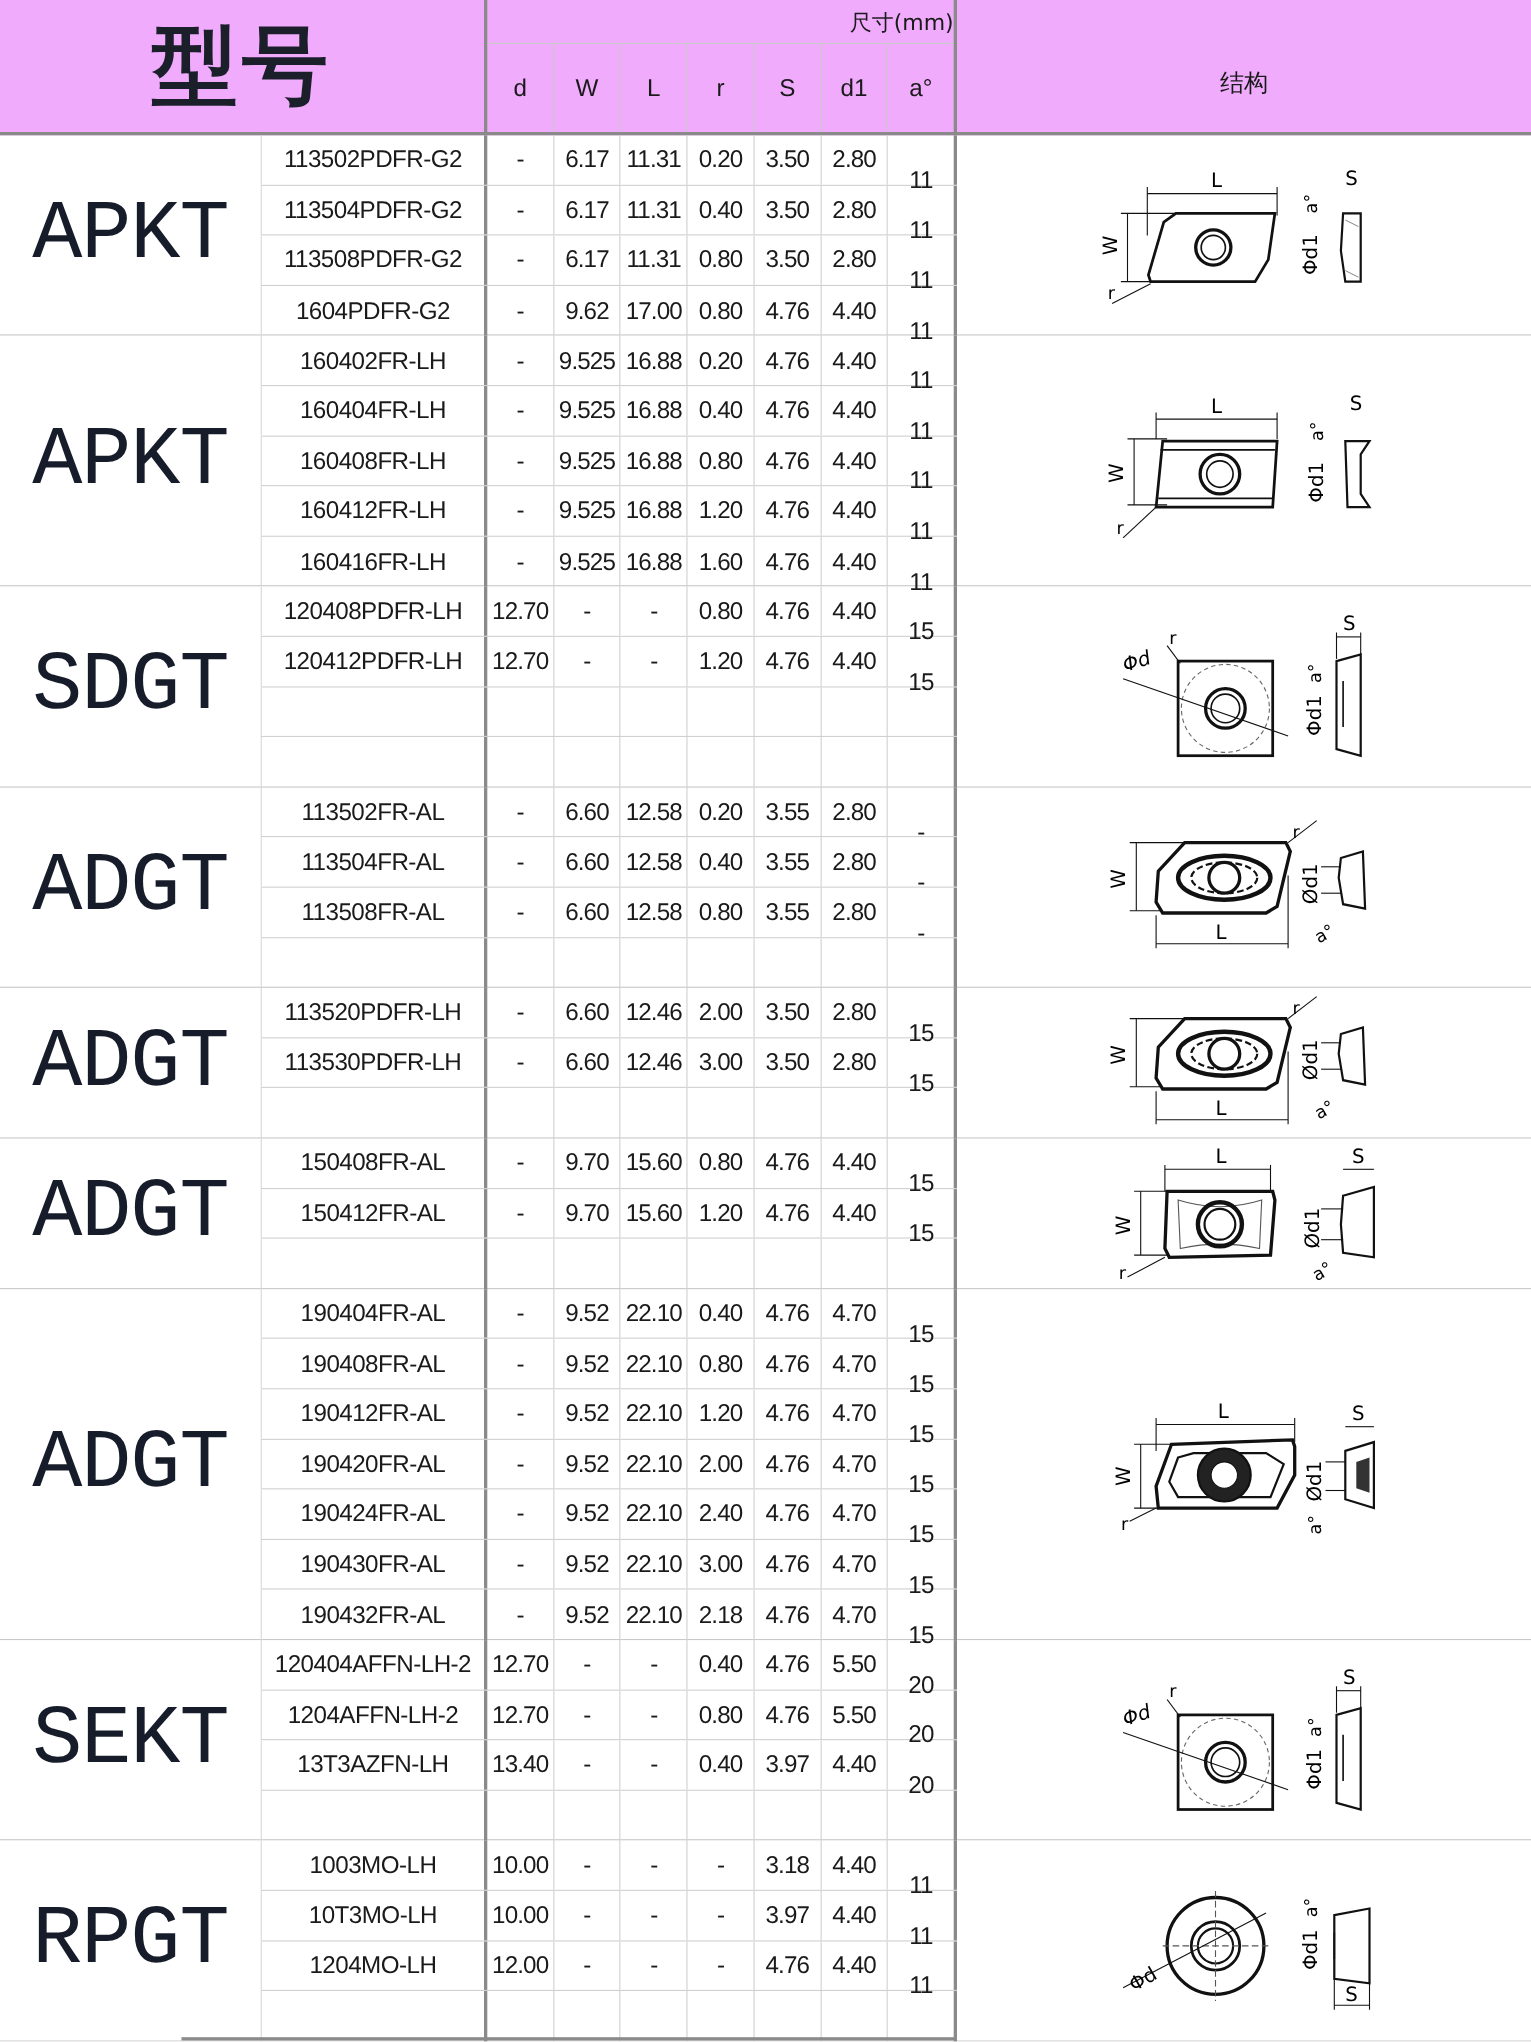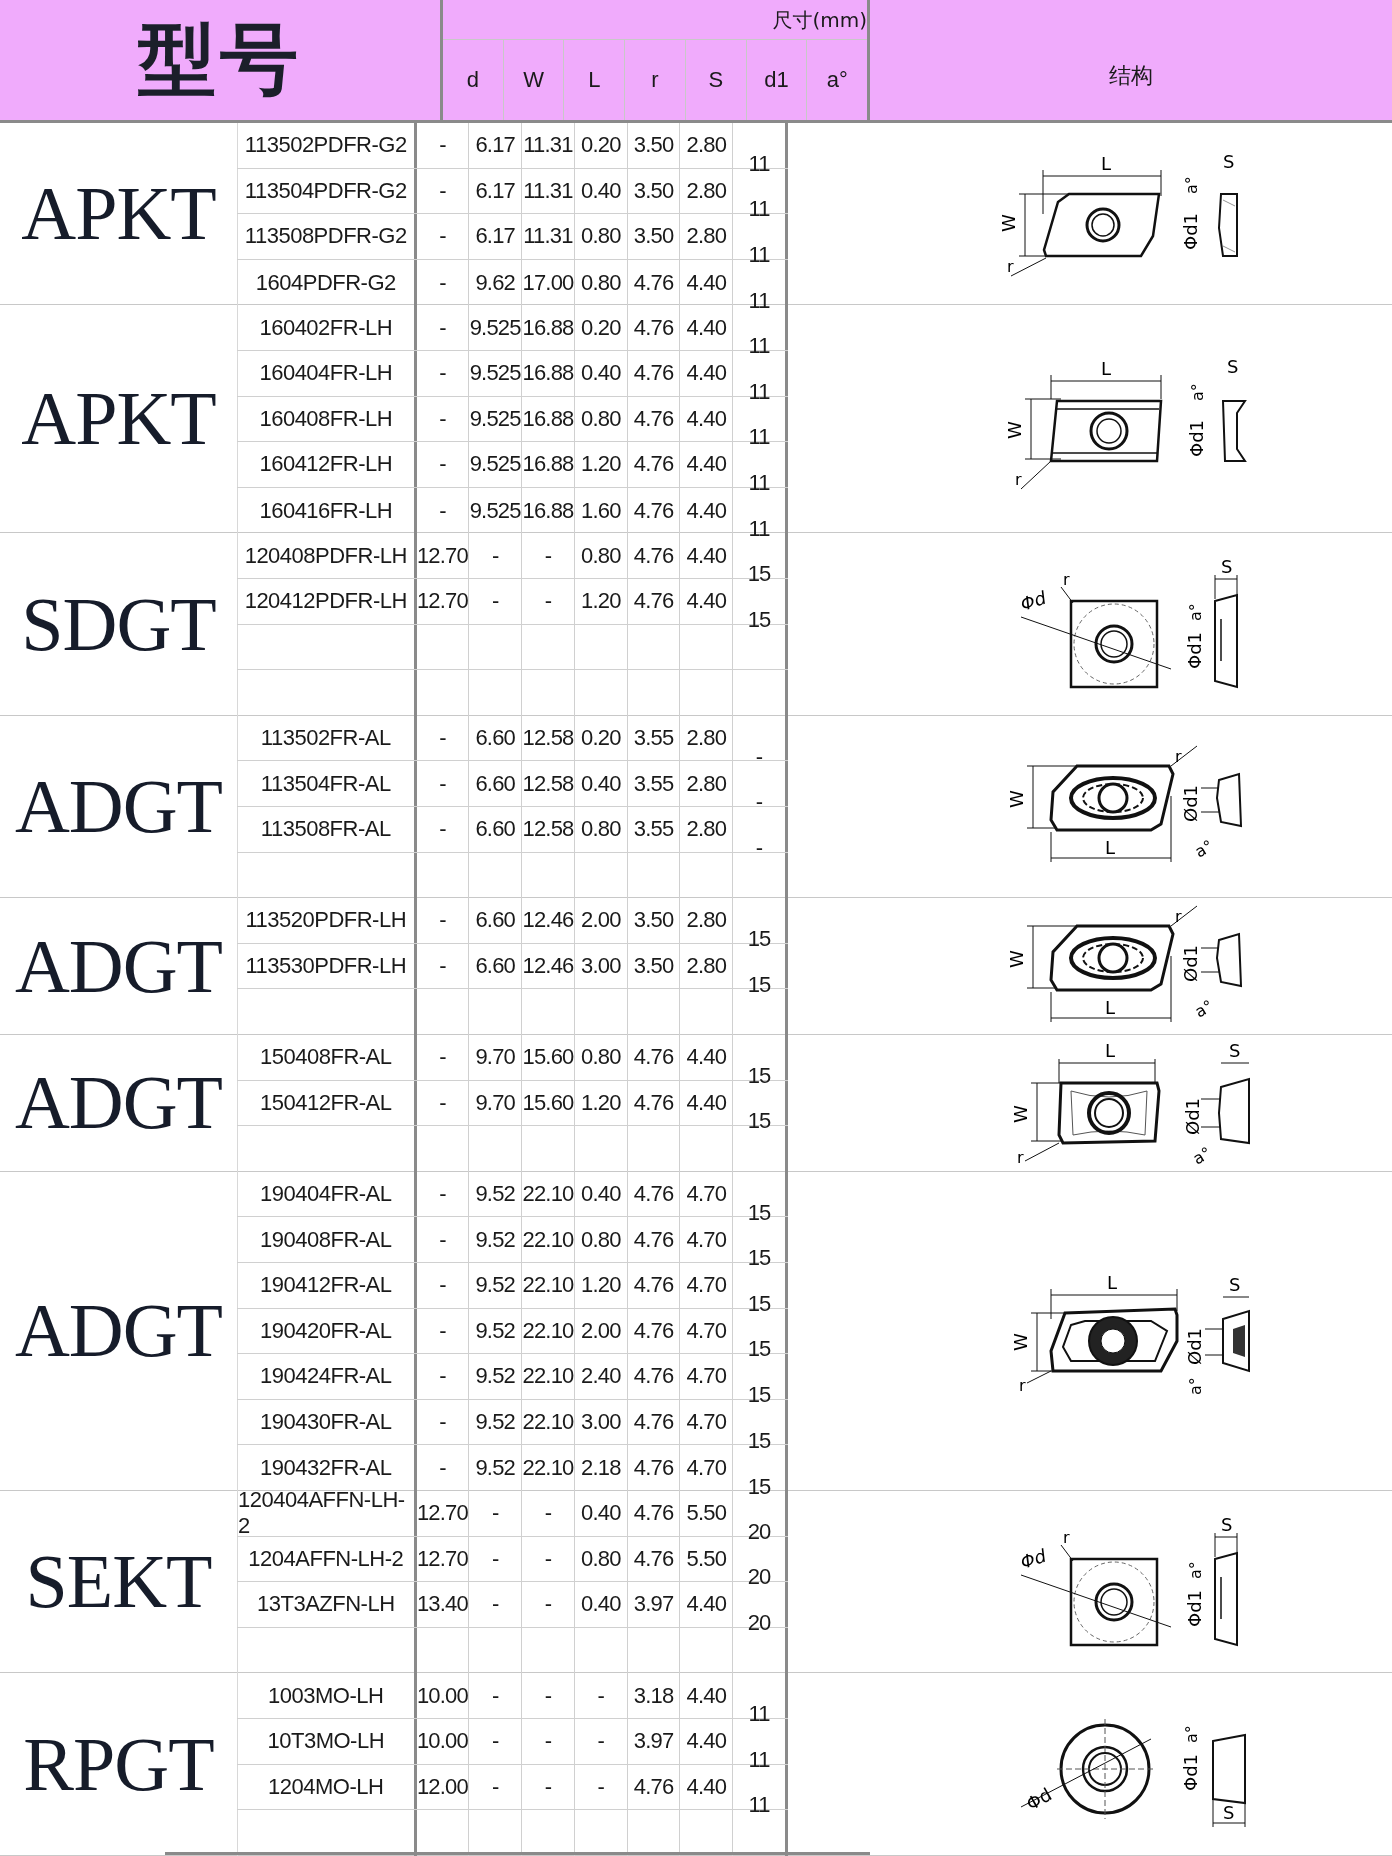--- a/index.html
+++ b/index.html
@@ -10,22 +10,22 @@
   .h-model { position: absolute; left: 0; top: 0; width: 440px; height: 120px; display: flex; align-items: center; justify-content: center; font-family: "DejaVu Sans", sans-serif; font-weight: bold; font-size: 78px; color: #1b1f2a; letter-spacing: 4px; }
   .h-dims { position: absolute; left: 440px; top: 0; width: 430px; height: 120px; border-left: 3px solid #8a8a8a; border-right: 3px solid #8a8a8a; }
   .h-dims-title { height: 40px; line-height: 40px; text-align: right; font-size: 20px; border-bottom: 1px solid #c8c8c8; font-family: "DejaVu Sans", sans-serif; }
   .h-dims-cols { display: flex; height: 80px; }
   .h-dims-cols div { flex: 1; display: flex; align-items: center; justify-content: center; font-size: 22px; border-right: 1px solid #c8c8c8; }
   .h-dims-cols div:last-child { border-right: none; }
   .h-struct { position: absolute; left: 870px; top: 0; width: 522px; height: 153px; display: flex; align-items: center; justify-content: center; font-size: 22px; font-family: "DejaVu Sans", sans-serif; padding-bottom: 2px; }
 
   .body-wrap { position: absolute; left: 0; top: 123px; width: 1392px; }
   .group { position: relative; width: 1392px; border-bottom: 1px solid #c8c8c8; }
-  .g-model { position: absolute; left: 0; top: 0; width: 237px; height: 100%; display: flex; align-items: center; justify-content: center; font-family: Liberation Serif, serif; font-size: 76px; color: #161c2a; letter-spacing: -1px; }
-  .g-rows { position: absolute; left: 237px; top: 0; width: 551px; }
+  .g-model { position: absolute; left: 0; top: 0; width: 237px; height: 100%; display: flex; align-items: center; justify-content: center; font-family: Liberation Mono, monospace; font-size: 76px; color: #161c2a; letter-spacing: -1px; }
+  .g-rows { position: absolute; left: 237px; top: 0; width: 633px; }
   .row { display: flex; height: 45.6px; border-bottom: 1px solid #d0d0d0; }
   .row:last-child { border-bottom: none; }
   .c-code { width: 203px; display: flex; align-items: center; justify-content: center; font-size: 22px; border-left: 1px solid #d8d8d8; letter-spacing: -0.5px; }
   .c-dims { display: flex; width: 430px; border-left: 3px solid #8a8a8a; border-right: 3px solid #8a8a8a; }
   .c-dims span { flex: 1; display: flex; align-items: center; justify-content: center; font-size: 22px; border-right: 1px solid #d0d0d0; letter-spacing: -0.8px; white-space: nowrap; }
   .c-dims span:last-child { border-right: none; margin-top: 37px; }
   .g-struct { position: absolute; left: 870px; top: 0; width: 522px; height: 100%; display: flex; align-items: center; justify-content: center; }
   .g-struct svg { overflow: visible; }
   .bottom-line { position: absolute; left: 165px; top: 1852px; width: 705px; height: 3px; background: #8a8a8a; }
 </style>

